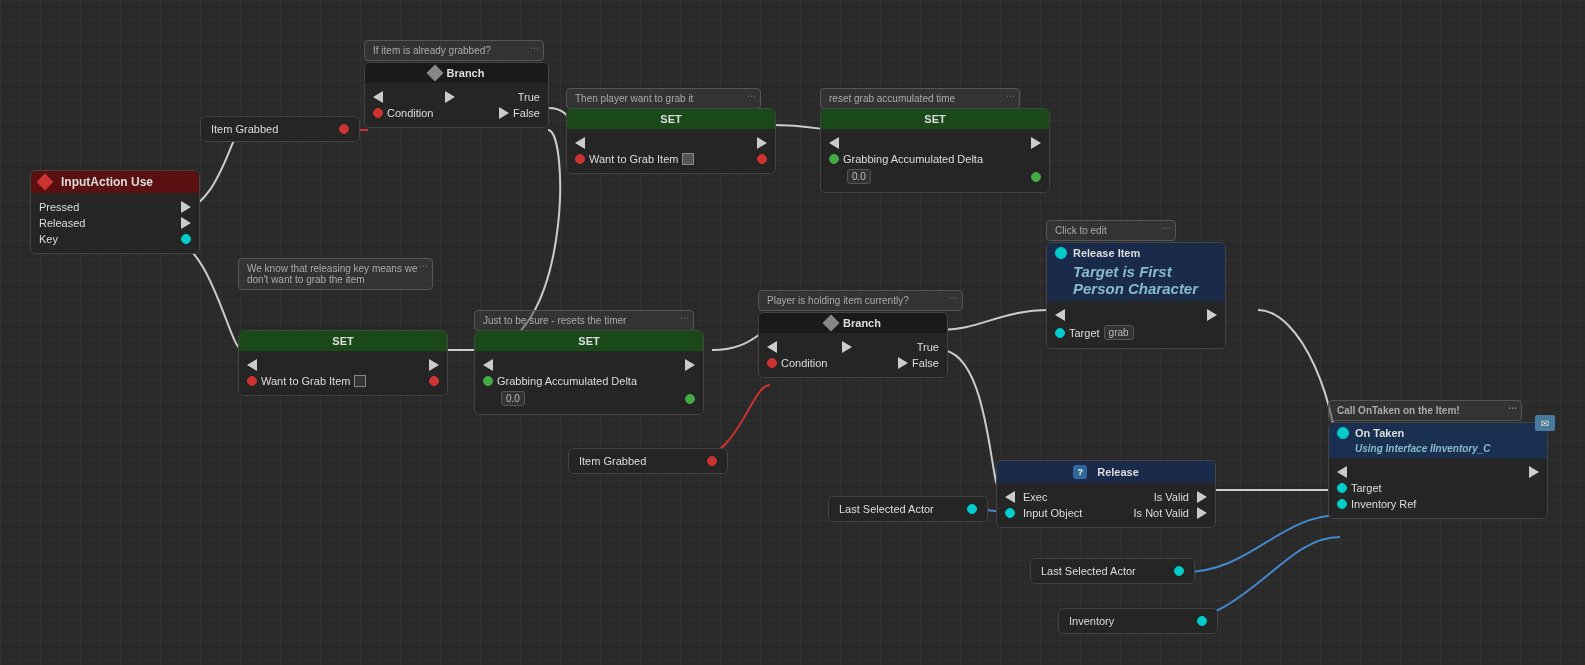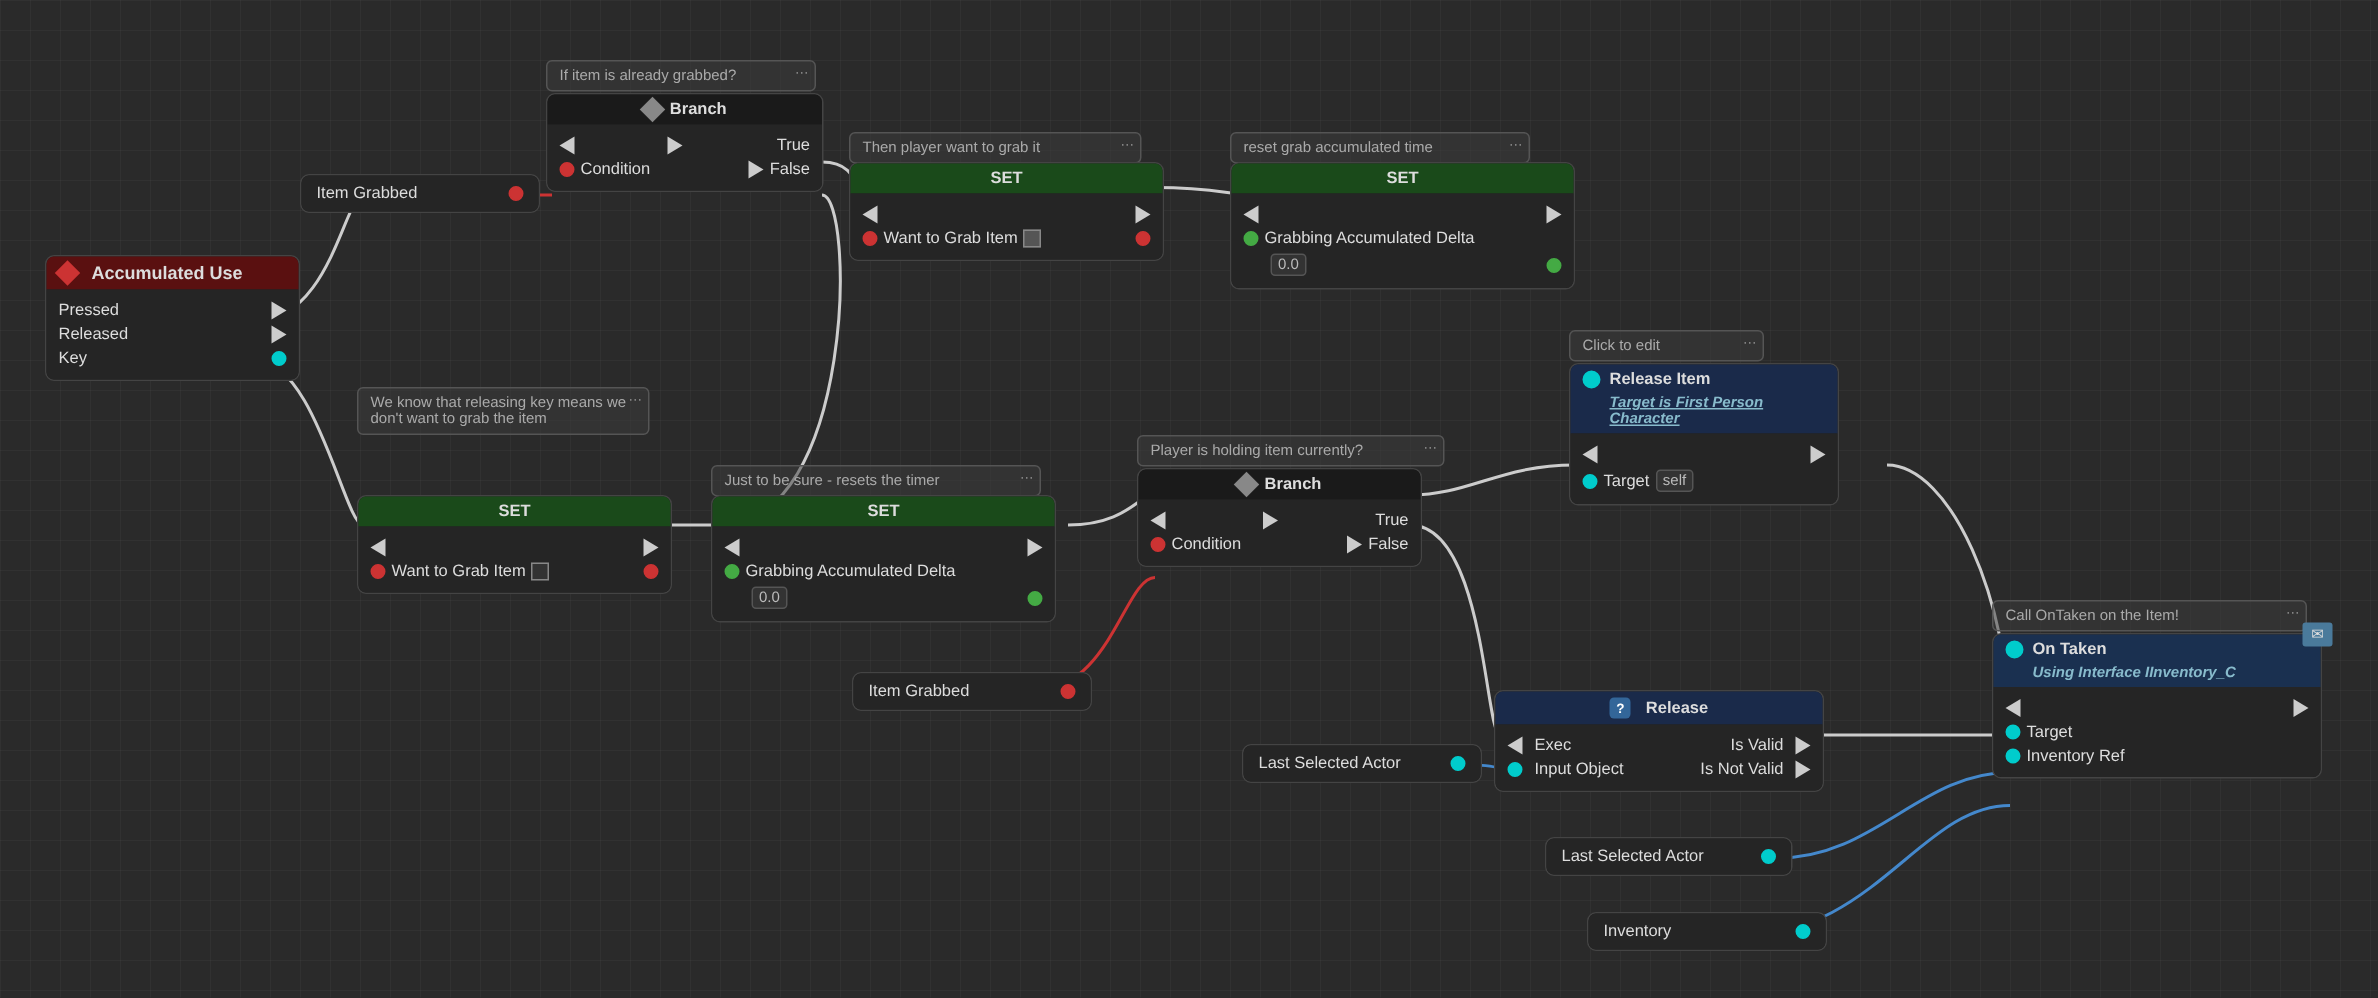--- a/index.html
+++ b/index.html
@@ -223,21 +223,21 @@
   <path d="M 1258 310 C 1300 310, 1340 400, 1340 490" stroke="#ccc" stroke-width="2" fill="none"></path>
 
   <path d="M 1185 572 C 1250 572, 1280 515, 1340 515" stroke="#4488cc" stroke-width="2" fill="none"></path>
 
   <path d="M 1155 625 C 1250 625, 1280 537, 1340 537" stroke="#4488cc" stroke-width="2" fill="none"></path>
 </svg>
 
 <div class="node" style="left:30px; top:170px; width:170px;">
   <div class="node-header header-red">
     <span class="node-title-diamond"></span>
-    <span style="margin-left:6px; font-size:12px;">Accumulated Use</span>
+    <span style="margin-left:6px; font-size:12px;">InputAction Use</span>
   </div>
   <div class="node-body">
     <div class="node-row">
       <span>Pressed</span>
       <span class="pin-exec pin-exec-out"></span>
     </div>
     <div class="node-row">
       <span>Released</span>
       <span class="pin-exec pin-exec-out"></span>
     </div>
@@ -458,38 +458,38 @@
   <span>Click to edit</span>
   <span class="comment-tag">⋯</span>
 </div>
 
 <div class="node" style="left:1046px; top:242px; width:180px;">
   <div class="node-header" style="background:#1a2a4a; flex-direction:column; align-items:flex-start;">
     <div style="display:flex; align-items:center; gap:6px;">
       <span class="pin pin-cyan" style="width:12px;height:12px;"></span>
       <span style="font-weight:bold;">Release Item</span>
     </div>
-    <span class="text-italic" style="font-size:10px; padding-left:18px;text-decoration:underline;">Target is First Person Character</span>
+    <span class="text-italic" style="font-size:15px; padding-left:18px;">Target is First Person Character</span>
   </div>
   <div class="node-body">
     <div class="node-row">
       <span class="pin-exec" style="border-left-color:#ccc; transform:rotate(180deg);"></span>
       <span class="pin-exec"></span>
     </div>
     <div class="node-row">
       <div class="pin-left">
         <span class="pin pin-cyan"></span>
         <span>Target</span>
-        <span class="value-box">self</span>
-      </div>
-    </div>
-  </div>
-</div>
-
-<div class="comment-box" style="left:1328px; top:400px; width:210px;">
+        <span class="value-box">grab</span>
+      </div>
+    </div>
+  </div>
+</div>
+
+<div class="comment-box" style="left:1328px; top:400px; width:194px;font-weight:bold;">
   <span>Call OnTaken on the Item!</span>
   <span class="comment-tag">⋯</span>
 </div>
 
 <div class="node" style="left:1328px; top:422px; width:220px; position:absolute;">
   <div class="mail-icon">✉</div>
   <div class="node-header" style="background:#1a3050; flex-direction:column; align-items:flex-start;">
     <div style="display:flex; align-items:center; gap:6px;">
       <span class="pin pin-cyan" style="width:12px;height:12px;"></span>
       <span style="font-weight:bold;">On Taken</span>

